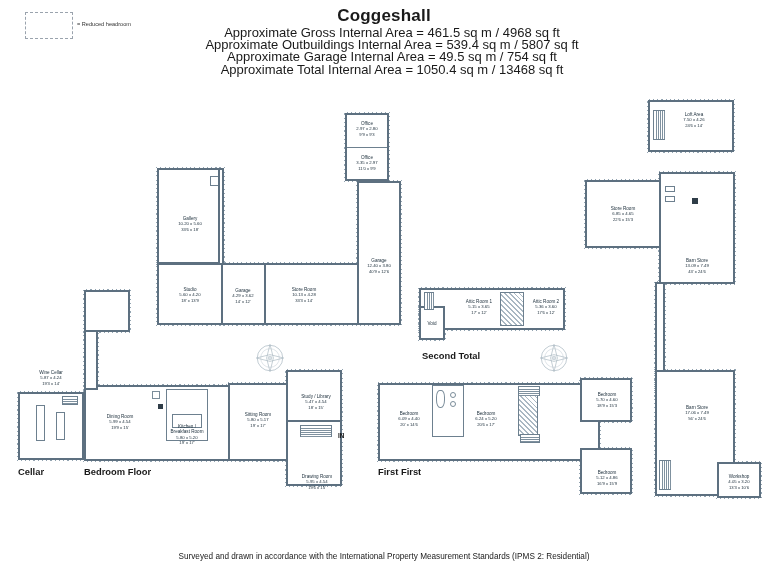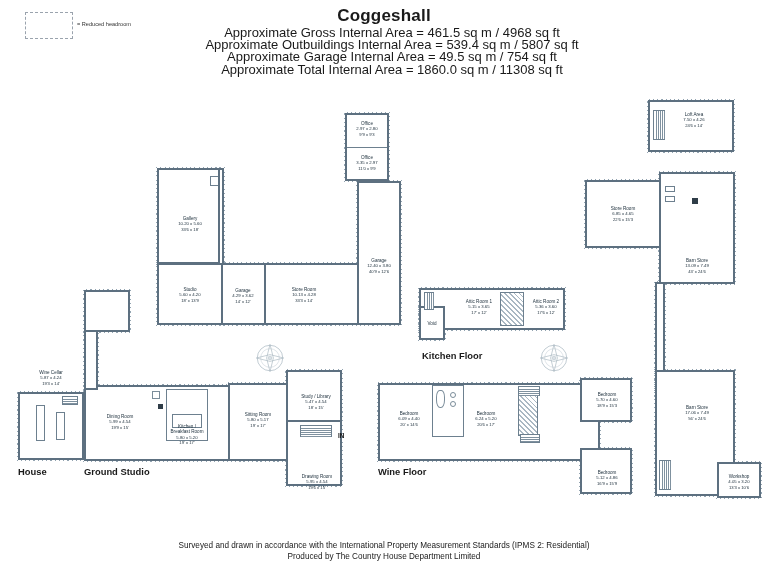--- a/index.html
+++ b/index.html
@@ -104,21 +104,21 @@
   <div id="legend">
     <div class="box"></div>
     <div class="lbl">= Reduced headroom</div>
   </div>
 
   <div id="title">Coggeshall</div>
   <div class="areas">
     <div>Approximate Gross Internal Area = 461.5 sq m / 4968 sq ft</div>
     <div>Approximate Outbuildings Internal Area = 539.4 sq m / 5807 sq ft</div>
     <div>Approximate Garage Internal Area = 49.5 sq m / 754 sq ft</div>
-    <div>Approximate Total Internal Area = 1860.0 sq m / 11308 sq ft</div>
+    <div>Approximate Total Internal Area = 1050.4 sq m / 13468 sq ft</div>
   </div>
 
   <div class="room" style="left:345px;top:113px;width:44px;height:68px;"></div>
   <div class="thin" style="left:347px;top:147px;width:40px;height:1px;"></div>
   <div class="rt" style="left:367px;top:121px;">
     <div class="n">Office</div>
     <div class="d">2.97 x 2.80</div>
     <div class="f">9'9 x 9'3</div>
   </div>
   <div class="rt" style="left:367px;top:155px;">
@@ -180,36 +180,36 @@
   <div class="hatch" style="left:500px;top:292px;width:24px;height:34px;"></div>
 
   <div class="room" style="left:419px;top:306px;width:26px;height:34px;"></div>
   <div class="tag" style="left:432px;top:321px;">Void</div>
   <div class="stair v" style="left:424px;top:292px;width:10px;height:18px;">
     <i style="left:2px"></i>
       <i style="left:4px"></i>
       <i style="left:6px"></i>
       <i style="left:8px"></i>
   </div>
-  <div class="floor-label" style="left:422px;top:350px;">Kitchen Floor</div>
+  <div class="floor-label" style="left:422px;top:350px;">Second Total</div>
 
   <div class="room" style="left:18px;top:392px;width:66px;height:68px;"></div>
   <div class="inner" style="left:36px;top:405px;width:9px;height:36px;"></div>
   <div class="inner" style="left:56px;top:412px;width:9px;height:28px;"></div>
   <div class="stair" style="left:62px;top:396px;width:16px;height:9px;">
     <i style="top:2px"></i>
       <i style="top:4px"></i>
       <i style="top:6px"></i>
   </div>
   <div class="rt" style="left:51px;top:370px;">
     <div class="n">Wine Cellar</div>
     <div class="d">5.87 x 4.24</div>
     <div class="f">19'3 x 14'</div>
   </div>
-  <div class="floor-label" style="left:18px;top:466px;">House</div>
+  <div class="floor-label" style="left:18px;top:466px;">Cellar</div>
 
   <div class="room" style="left:84px;top:290px;width:46px;height:42px;"></div>
   <div class="room" style="left:84px;top:385px;width:208px;height:76px;"></div>
 
   <div class="room" style="left:84px;top:330px;width:14px;height:60px;"></div>
 
   <div class="rt" style="left:120px;top:414px;">
     <div class="n">Dining Room</div>
     <div class="d">5.99 x 4.54</div>
     <div class="f">19'9 x 15'</div>
@@ -249,21 +249,21 @@
 
   <div class="stair" style="left:300px;top:425px;width:32px;height:12px;">
     <i style="top:2px"></i>
       <i style="top:4px"></i>
       <i style="top:6px"></i>
       <i style="top:8px"></i>
       <i style="top:10px"></i>
   </div>
   <div class="in-tag" style="left:338px;top:432px;">IN</div>
 
-  <div class="floor-label" style="left:84px;top:466px;">Ground Studio</div>
+  <div class="floor-label" style="left:84px;top:466px;">Bedroom Floor</div>
 
   <svg class="rose" style="left:253px;top:341px;" viewBox="0 0 40 40">
     <circle cx="20" cy="20" r="15" fill="none" stroke="#9fb0bb" stroke-width="1"></circle>
     <circle cx="20" cy="20" r="11" fill="none" stroke="#b6c3cc" stroke-width="0.7"></circle>
     <path d="M20 4 L24 20 L20 36 L16 20 Z" fill="none" stroke="#8fa2ae" stroke-width="0.8"></path>
     <path d="M4 20 L20 16 L36 20 L20 24 Z" fill="none" stroke="#8fa2ae" stroke-width="0.8"></path>
     <circle cx="20" cy="20" r="2.2" fill="#cfd8de" stroke="#8fa2ae" stroke-width="0.6"></circle>
   </svg>
 
   <div class="room" style="left:378px;top:383px;width:222px;height:78px;"></div>
@@ -305,21 +305,21 @@
     <div class="f">18'9 x 15'3</div>
   </div>
 
   <div class="room" style="left:580px;top:448px;width:52px;height:46px;"></div>
   <div class="rt" style="left:607px;top:470px;">
     <div class="n">Bedroom</div>
     <div class="d">5.12 x 4.86</div>
     <div class="f">16'9 x 15'9</div>
   </div>
 
-  <div class="floor-label" style="left:378px;top:466px;">Wine Floor</div>
+  <div class="floor-label" style="left:378px;top:466px;">First First</div>
 
   <svg class="rose" style="left:537px;top:341px;" viewBox="0 0 40 40">
     <circle cx="20" cy="20" r="15" fill="none" stroke="#9fb0bb" stroke-width="1"></circle>
     <circle cx="20" cy="20" r="11" fill="none" stroke="#b6c3cc" stroke-width="0.7"></circle>
     <path d="M20 4 L24 20 L20 36 L16 20 Z" fill="none" stroke="#8fa2ae" stroke-width="0.8"></path>
     <path d="M4 20 L20 16 L36 20 L20 24 Z" fill="none" stroke="#8fa2ae" stroke-width="0.8"></path>
     <circle cx="20" cy="20" r="2.2" fill="#cfd8de" stroke="#8fa2ae" stroke-width="0.6"></circle>
   </svg>
 
   <div class="room" style="left:648px;top:100px;width:86px;height:52px;"></div>
@@ -371,16 +371,15 @@
 
   <div class="room" style="left:717px;top:462px;width:44px;height:36px;"></div>
   <div class="rt" style="left:739px;top:474px;">
     <div class="n">Workshop</div>
     <div class="d">4.05 x 3.20</div>
     <div class="f">13'3 x 10'6</div>
   </div>
 
   <div id="footer">
     <div>Surveyed and drawn in accordance with the International Property Measurement Standards (IPMS 2: Residential)</div>
-    <div>Produced by The Country House Department Limited</div>
   </div>
 
 </div>
 
 </body></html>

